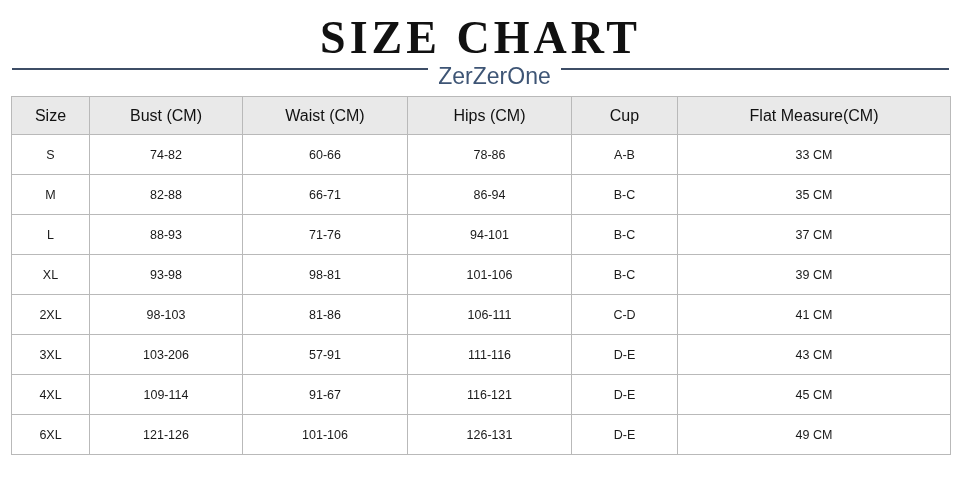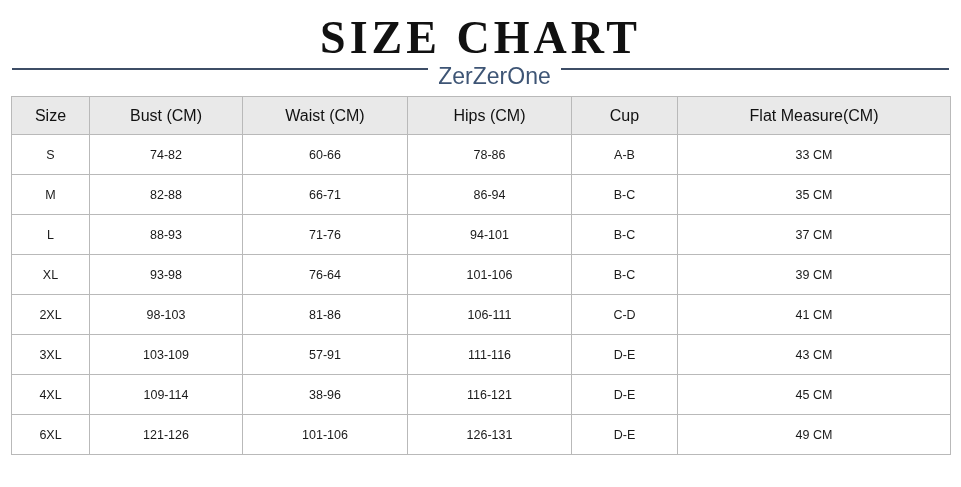--- a/index.html
+++ b/index.html
@@ -145,45 +145,45 @@
         <td>L</td>
         <td>88-93</td>
         <td>71-76</td>
         <td>94-101</td>
         <td>B-C</td>
         <td>37 CM</td>
       </tr>
       <tr>
         <td>XL</td>
         <td>93-98</td>
-        <td>76-64</td>
+        <td>98-81</td>
         <td>101-106</td>
         <td>B-C</td>
         <td>39 CM</td>
       </tr>
       <tr>
         <td>2XL</td>
         <td>98-103</td>
         <td>81-86</td>
         <td>106-111</td>
         <td>C-D</td>
         <td>41 CM</td>
       </tr>
       <tr>
         <td>3XL</td>
-        <td>103-109</td>
+        <td>103-206</td>
         <td>57-91</td>
         <td>111-116</td>
         <td>D-E</td>
         <td>43 CM</td>
       </tr>
       <tr>
         <td>4XL</td>
         <td>109-114</td>
-        <td>38-96</td>
+        <td>91-67</td>
         <td>116-121</td>
         <td>D-E</td>
         <td>45 CM</td>
       </tr>
       <tr>
         <td>6XL</td>
         <td>121-126</td>
         <td>101-106</td>
         <td>126-131</td>
         <td>D-E</td>

